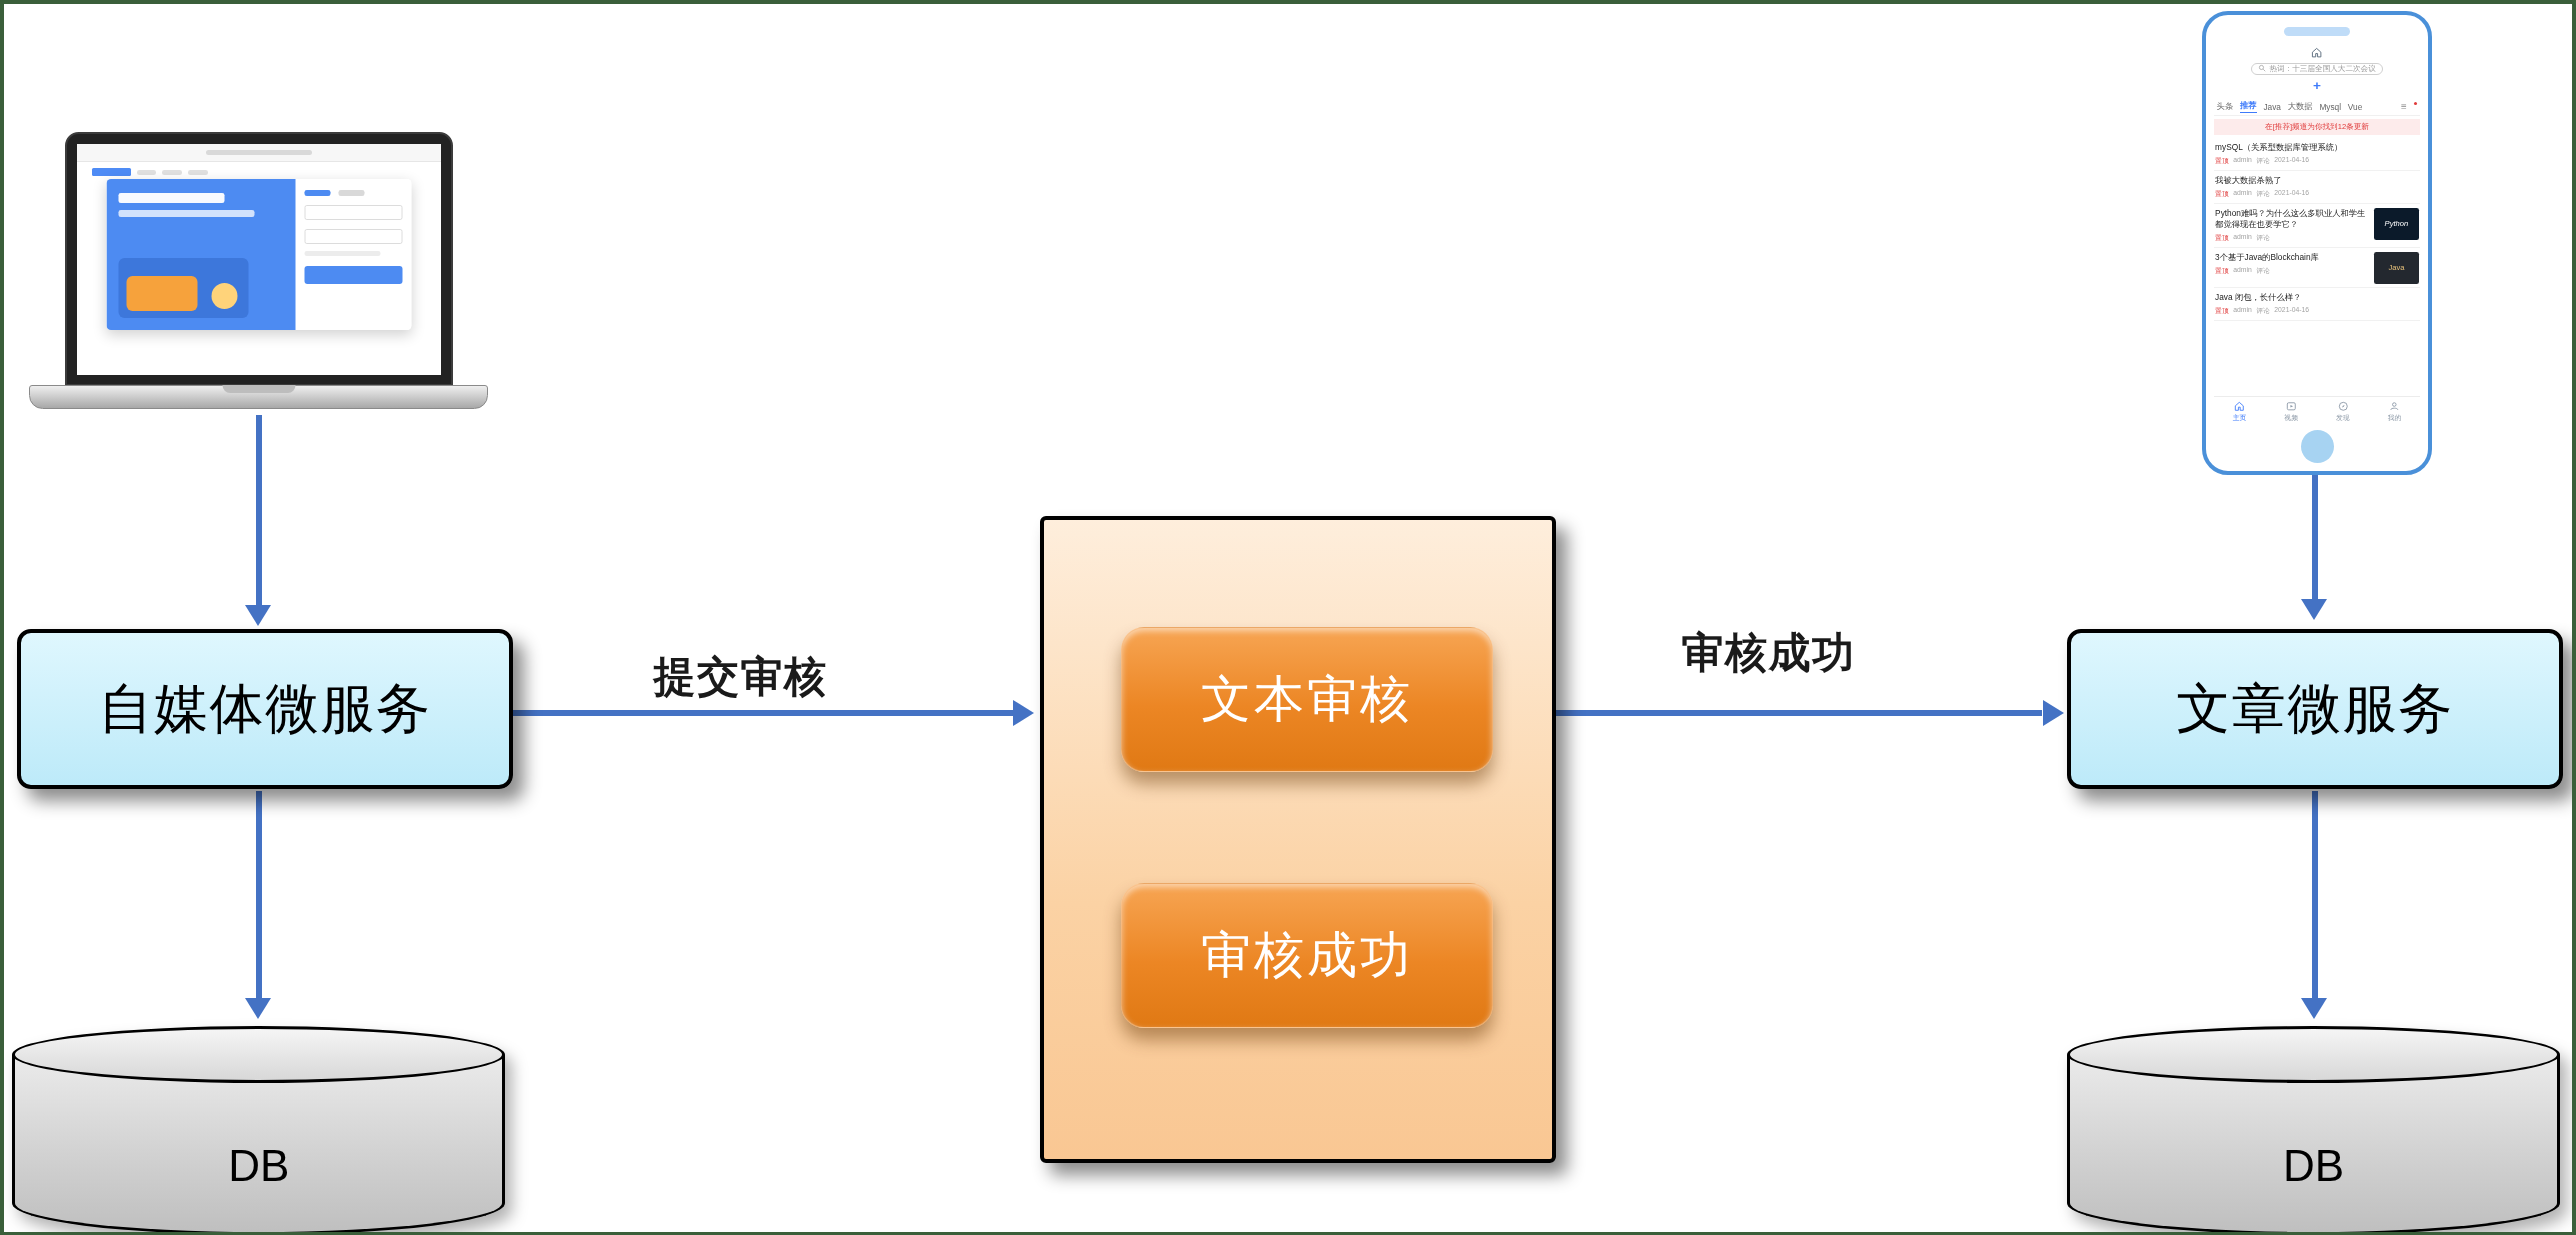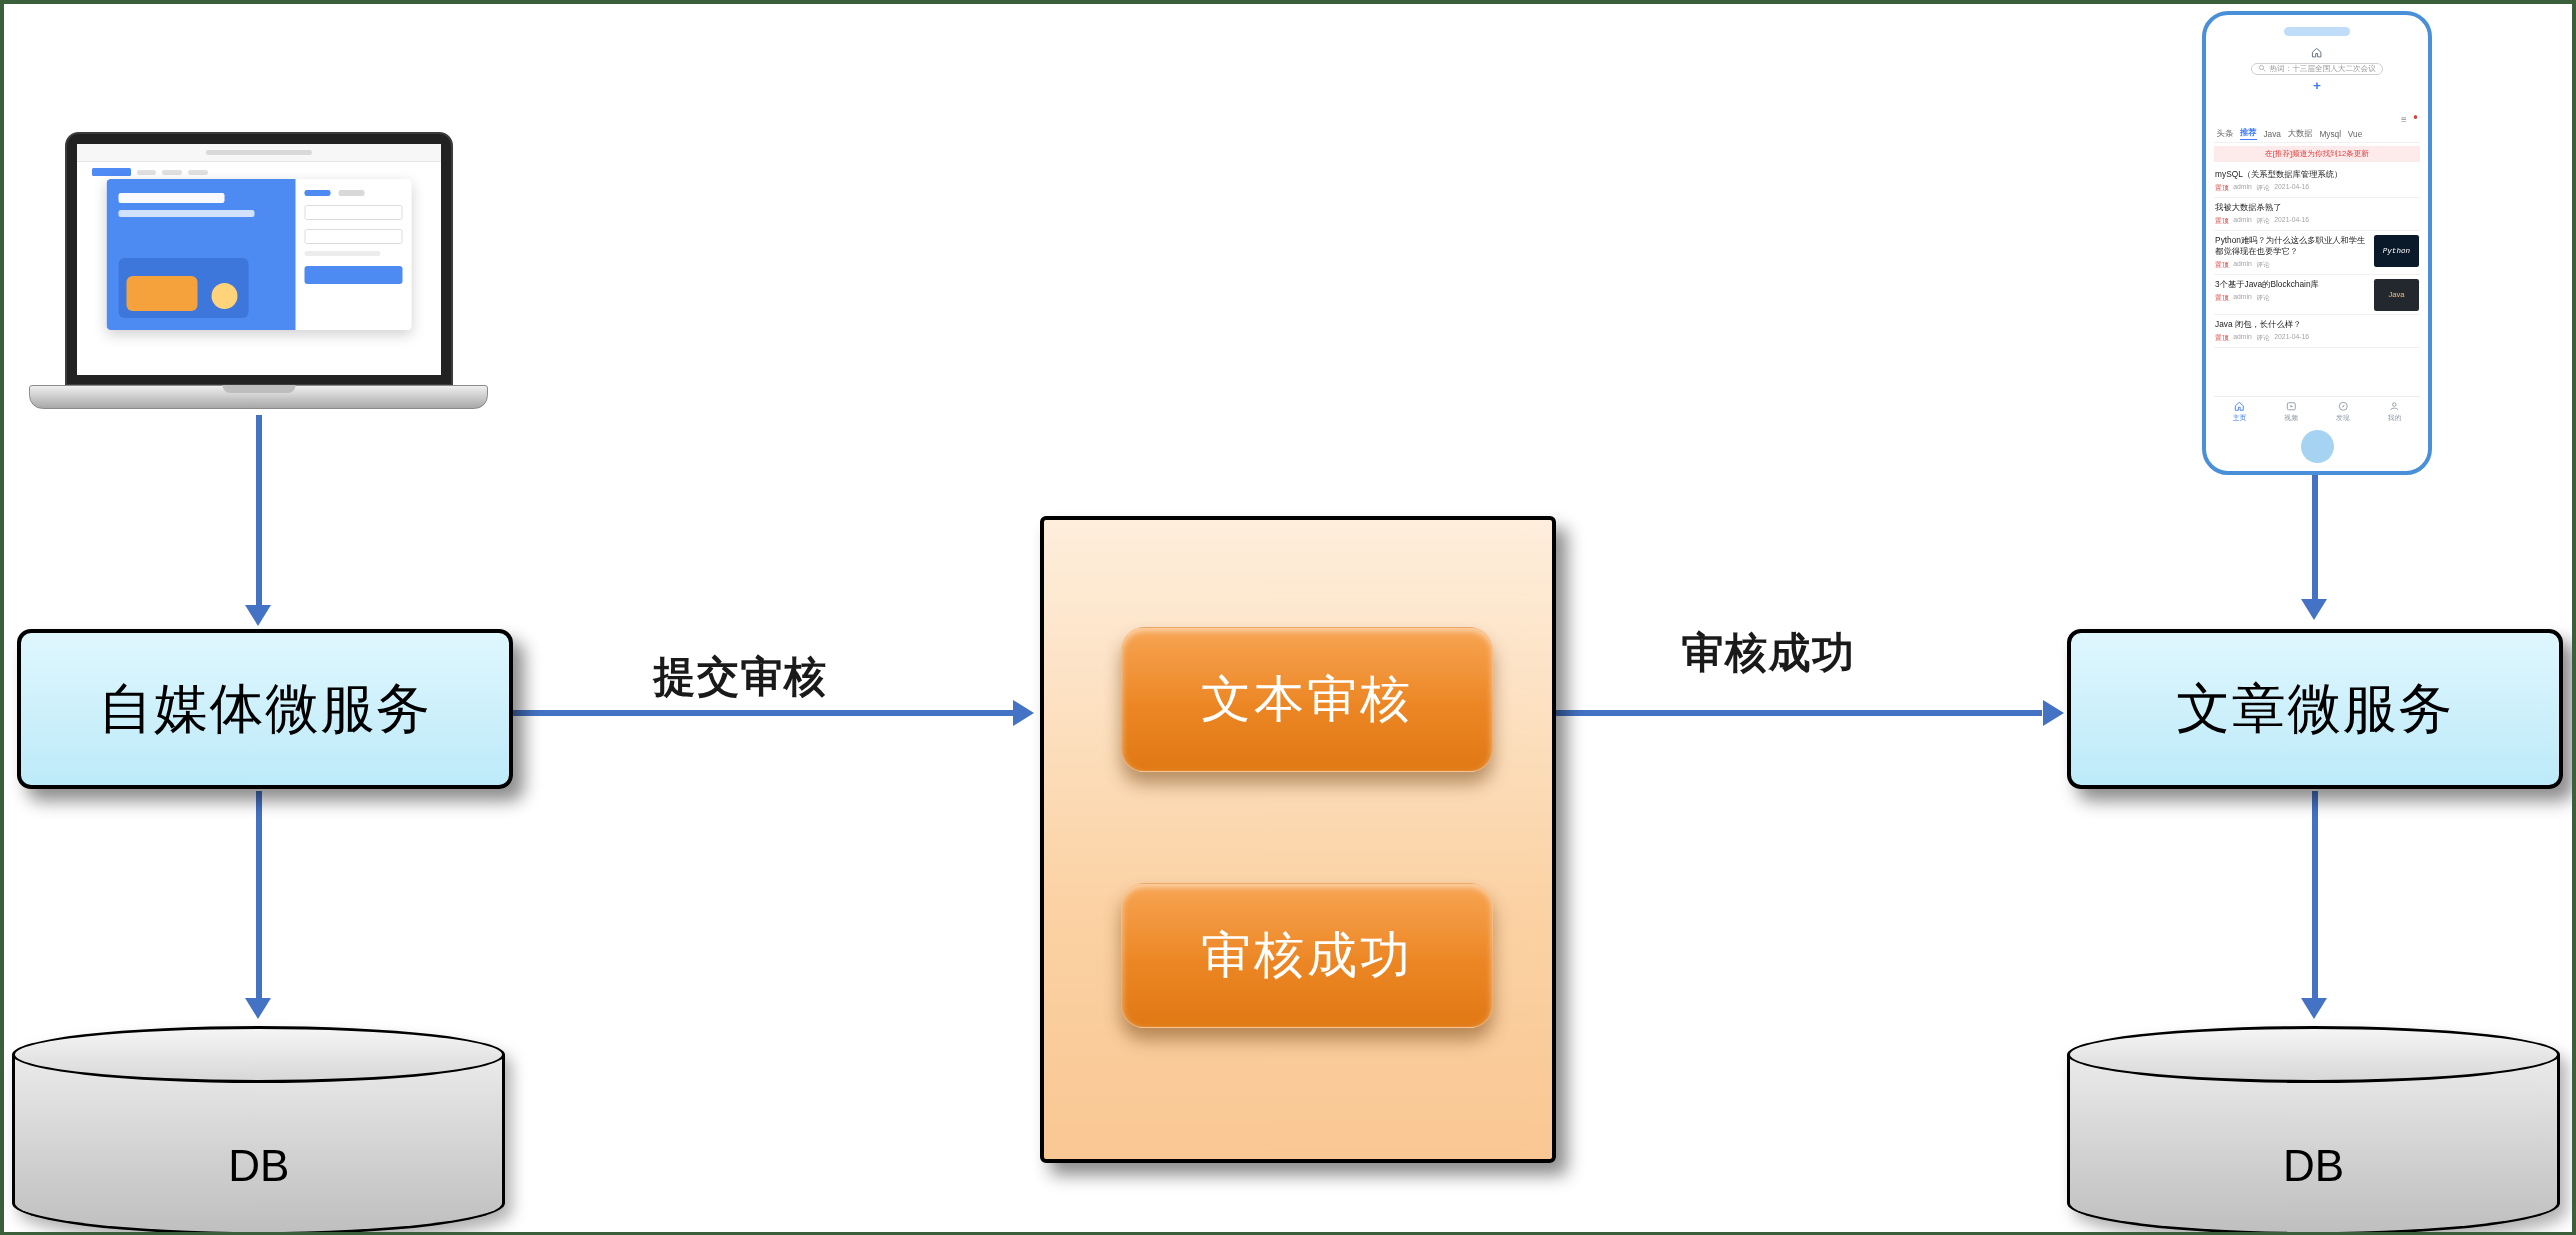--- a/index.html
+++ b/index.html
@@ -104,35 +104,35 @@
   .phone-screen { position:absolute; left:7.6px; right:7.6px; top:29px; bottom:6px;
     display:flex; flex-direction:column; }
   .ph-header { display:flex; align-items:center; gap:4.5px; padding:3px 1.5px; color:#5a6b7c;flex-direction:column; }
   .ph-search { flex:1; display:flex; align-items:center; gap:3px; height:18px;
     border:0.8px solid #cfcfcf; border-radius:9.8px; padding:0 6px;
     color:#9a9a9a; font-size:7.6px; white-space:nowrap; overflow:hidden; }
   .ph-search-text { overflow:hidden; text-overflow:ellipsis; }
   .ph-plus { color:#3E7BFA; font-size:13.6px; font-weight:700; line-height:1; }
   .ph-tabs { display:flex; align-items:center; gap:6.8px; padding:4.5px 3px 2.3px;
     font-size:8.3px; color:#666; border-bottom:0.8px solid #f0f0f0; }
-  .ph-tab { flex:none;margin-top:27px; }
+  .ph-tab { flex:none; }
   .ph-tab.active { color:#3E7BFA; font-weight:700; border-bottom:1.5px solid #3E7BFA; padding-bottom:0.8px; }
   .ph-menu { margin-left:auto; color:#888; font-size:9.8px; line-height:1; }
   .ph-dot { width:3.8px; height:3.8px; background:#E03B3B; border-radius:50%; margin-bottom:6px; flex:none; }
   .ph-notice { background:#FDEBEB; color:#E03B3B; font-size:7.6px; text-align:center;
     padding:3px 1.5px; margin:3px 0; white-space:nowrap; overflow:hidden; }
   .ph-item { padding:3.8px 1.5px; border-bottom:0.8px solid #f1f1f1; display:flex; gap:4.5px; }
   .ph-item-main { flex:1; min-width:0; }
   .ph-title { font-size:8.3px; color:#222; line-height:1.35; max-height:23px; overflow:hidden; }
   .ph-meta { display:flex; gap:4.5px; font-size:6.8px; color:#a4a4a4; margin-top:3px; }
   .ph-badge { color:#E03B3B; }
   .ph-thumb { width:45px; height:32px; border-radius:2.3px; flex:none;
     display:flex; align-items:center; justify-content:center; font-size:7.6px; }
   .ph-thumb.python { background:#0b1a2a; color:#fff; font-style:italic;
-    font-family:Liberation Mono, monospace; }
+    font-family:Liberation Sans, sans-serif; }
   .ph-thumb.java { background:#23282f; color:#E8C27A; }
   .ph-nav { margin-top:auto; display:flex; border-top:0.8px solid #ececec; padding:3.8px 0 1.5px; }
   .ph-nav-item { flex:1; display:flex; flex-direction:column; align-items:center; gap:1.5px;
     font-size:6.8px; color:#8a97a5; }
   .ph-nav-item.active { color:#3E7BFA; }
   .ph-homebtn { align-self:center; width:33px; height:33px; border-radius:50%;
     background:#A7D3F2; margin:6px 0 1.5px; flex:none; }
 </style>
 </head>
 <body>

